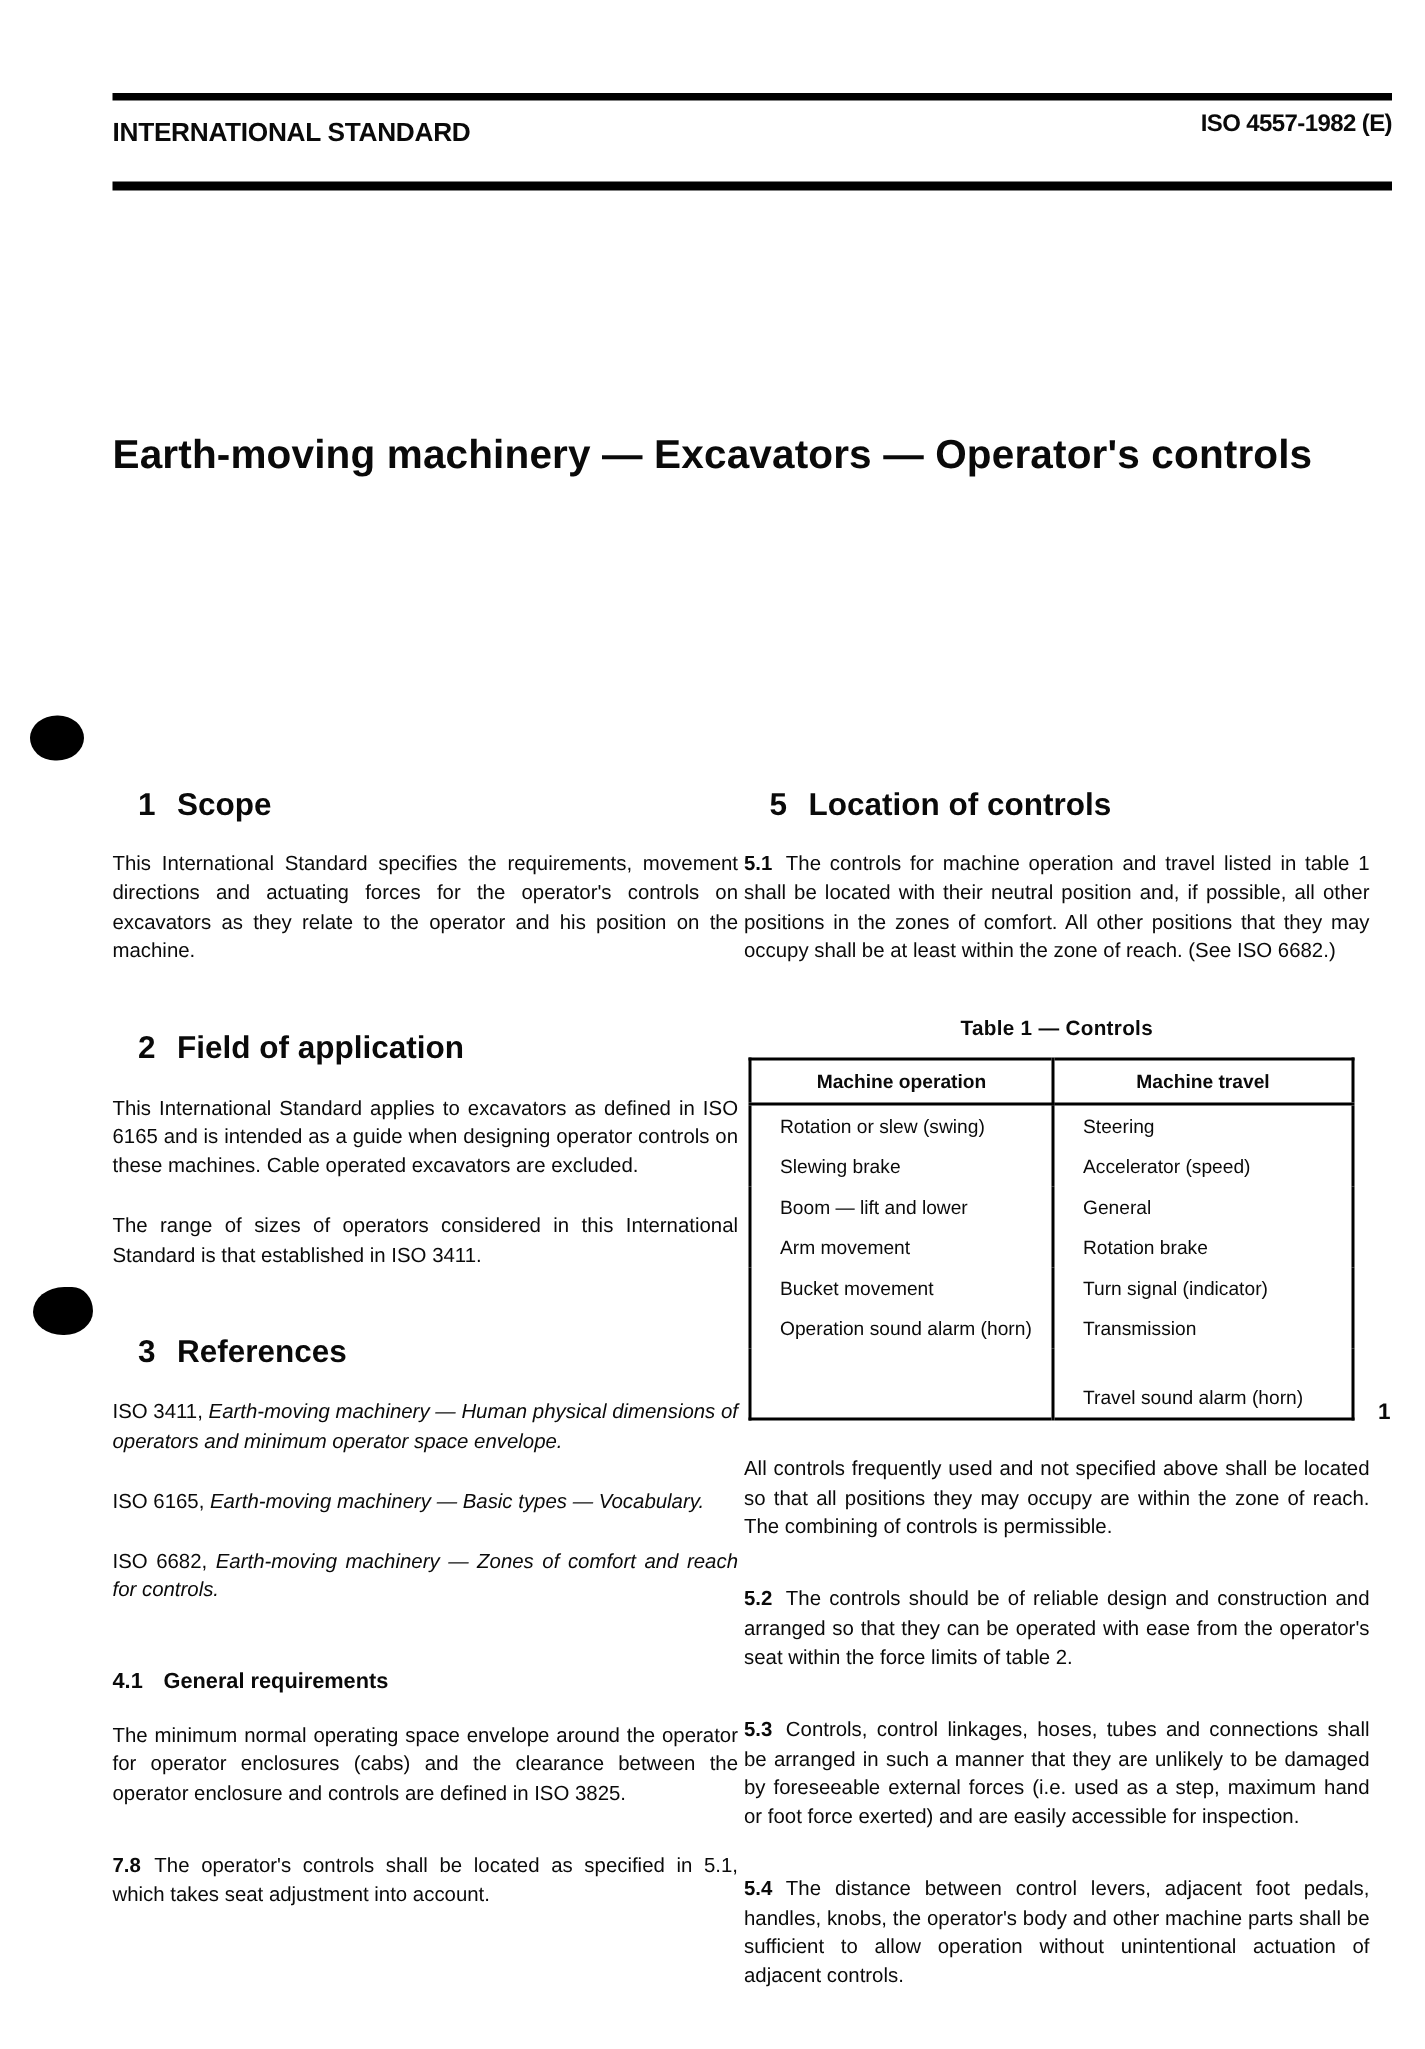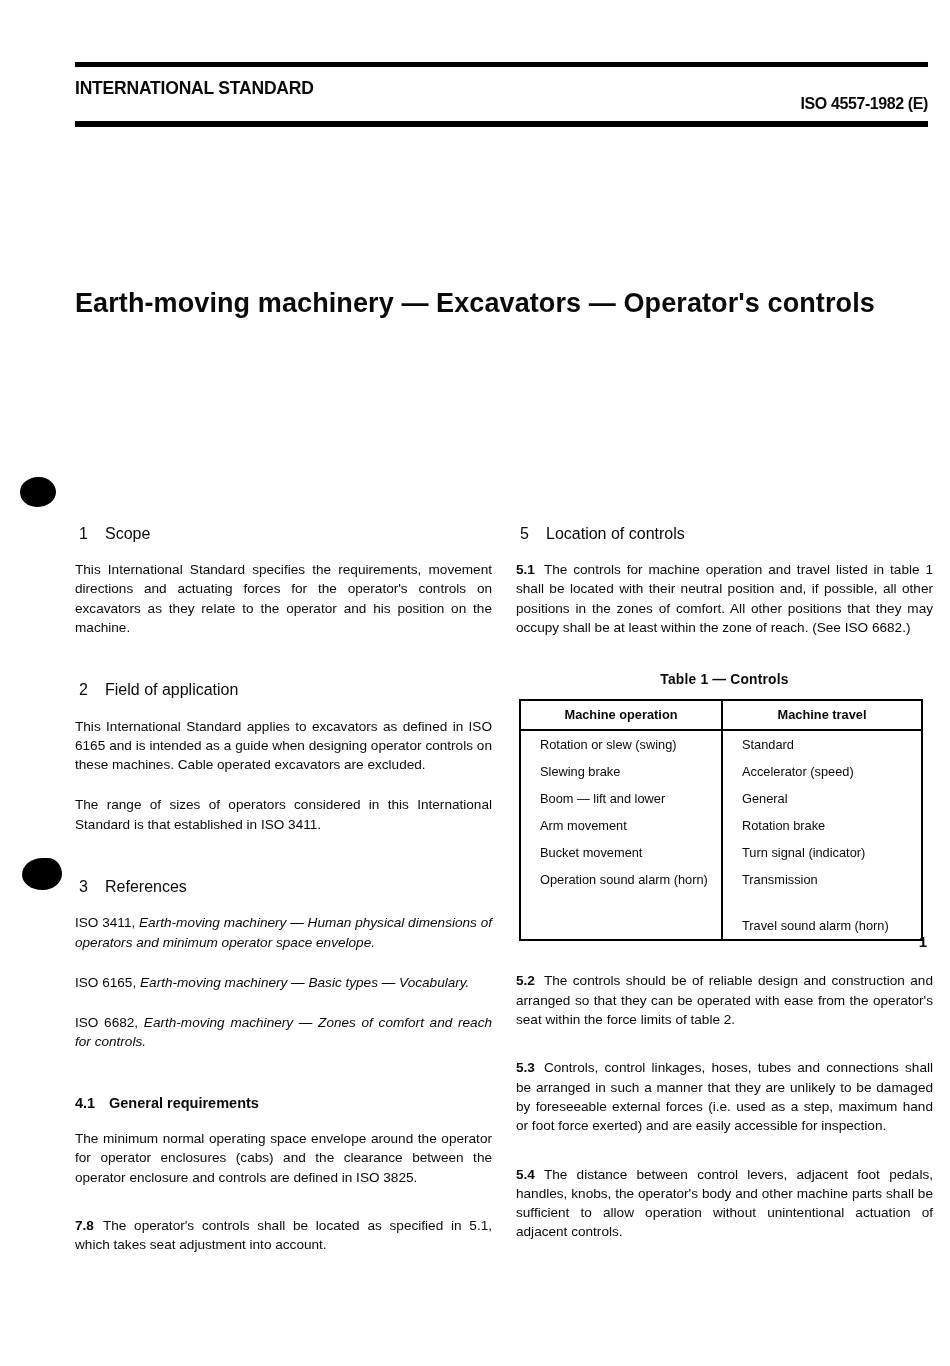--- a/index.html
+++ b/index.html
@@ -39,21 +39,21 @@
     left: 75px;
     top: 80px;
     font-size: 17.5px;
     font-weight: bold;
     letter-spacing: -0.2px;
     line-height: 1;
   }
   .hdr-right {
     position: absolute;
     right: 22px;
-    top: 96px;
+    top: 75px;
     font-size: 16px;
     font-weight: bold;
     letter-spacing: -0.4px;
     line-height: 1;
     text-align: right;
   }
 
   
   .doc-title {
     position: absolute;
@@ -86,26 +86,26 @@
     border-radius: 52% 35% 48% 50% / 52% 50% 50% 48%;
   }
 
   
   .col {
     position: absolute;
     top: 524px;
     width: 417px;
   }
   .col-left  { left: 75px; }
-  .col-right { left: 516px; }
+  .col-right { left: 496px; }
 
   h2.sec {
-    margin: 0 0 17px 4px;
-    font-size: 16px;
-    font-weight: normal;
+    margin: 0 0 17px 17px;
+    font-size: 21px;
+    font-weight: bold;
     line-height: 1.2;
   }
   h2.sec .num {
     display: inline-block;
     width: 26px;
   }
   h3.subsec {
     margin: 0 0 17px 0;
     font-size: 14.5px;
     font-weight: bold;
@@ -267,21 +267,21 @@
       </colgroup>
       <thead>
         <tr>
           <th>Machine operation</th>
           <th>Machine travel</th>
         </tr>
       </thead>
       <tbody>
         <tr>
           <td>Rotation or slew (swing)</td>
-          <td>Standard</td>
+          <td>Steering</td>
         </tr>
         <tr>
           <td>Slewing brake</td>
           <td>Accelerator (speed)</td>
         </tr>
         <tr>
           <td>Boom — lift and lower</td>
           <td>General</td>
         </tr>
         <tr>
@@ -304,20 +304,21 @@
         <tr>
           <td></td>
           <td>Travel sound alarm
 (horn)</td>
         </tr>
       </tbody>
     </table>
 
     <div class="gap-lg"></div>
 
+    <p class="body">All controls frequently used and not specified above shall be located so that all positions they may occupy are within the zone of reach. The combining of controls is permissible.</p>
 
     <div class="gap-sm"></div>
 
     <p class="body"><span class="lead">5.2</span><span>The controls should be of reliable design and construction and arranged so that they can be operated with ease from the operator's seat within the force limits of table 2.</span></p>
 
     <div class="gap-sm"></div>
 
     <p class="body"><span class="lead">5.3</span><span>Controls, control linkages, hoses, tubes and connections shall be arranged in such a manner that they are unlikely to be damaged by foreseeable external forces (i.e. used as a step, maximum hand or foot force exerted) and are easily accessible for inspection.</span></p>
 
     <div class="gap-sm"></div>

